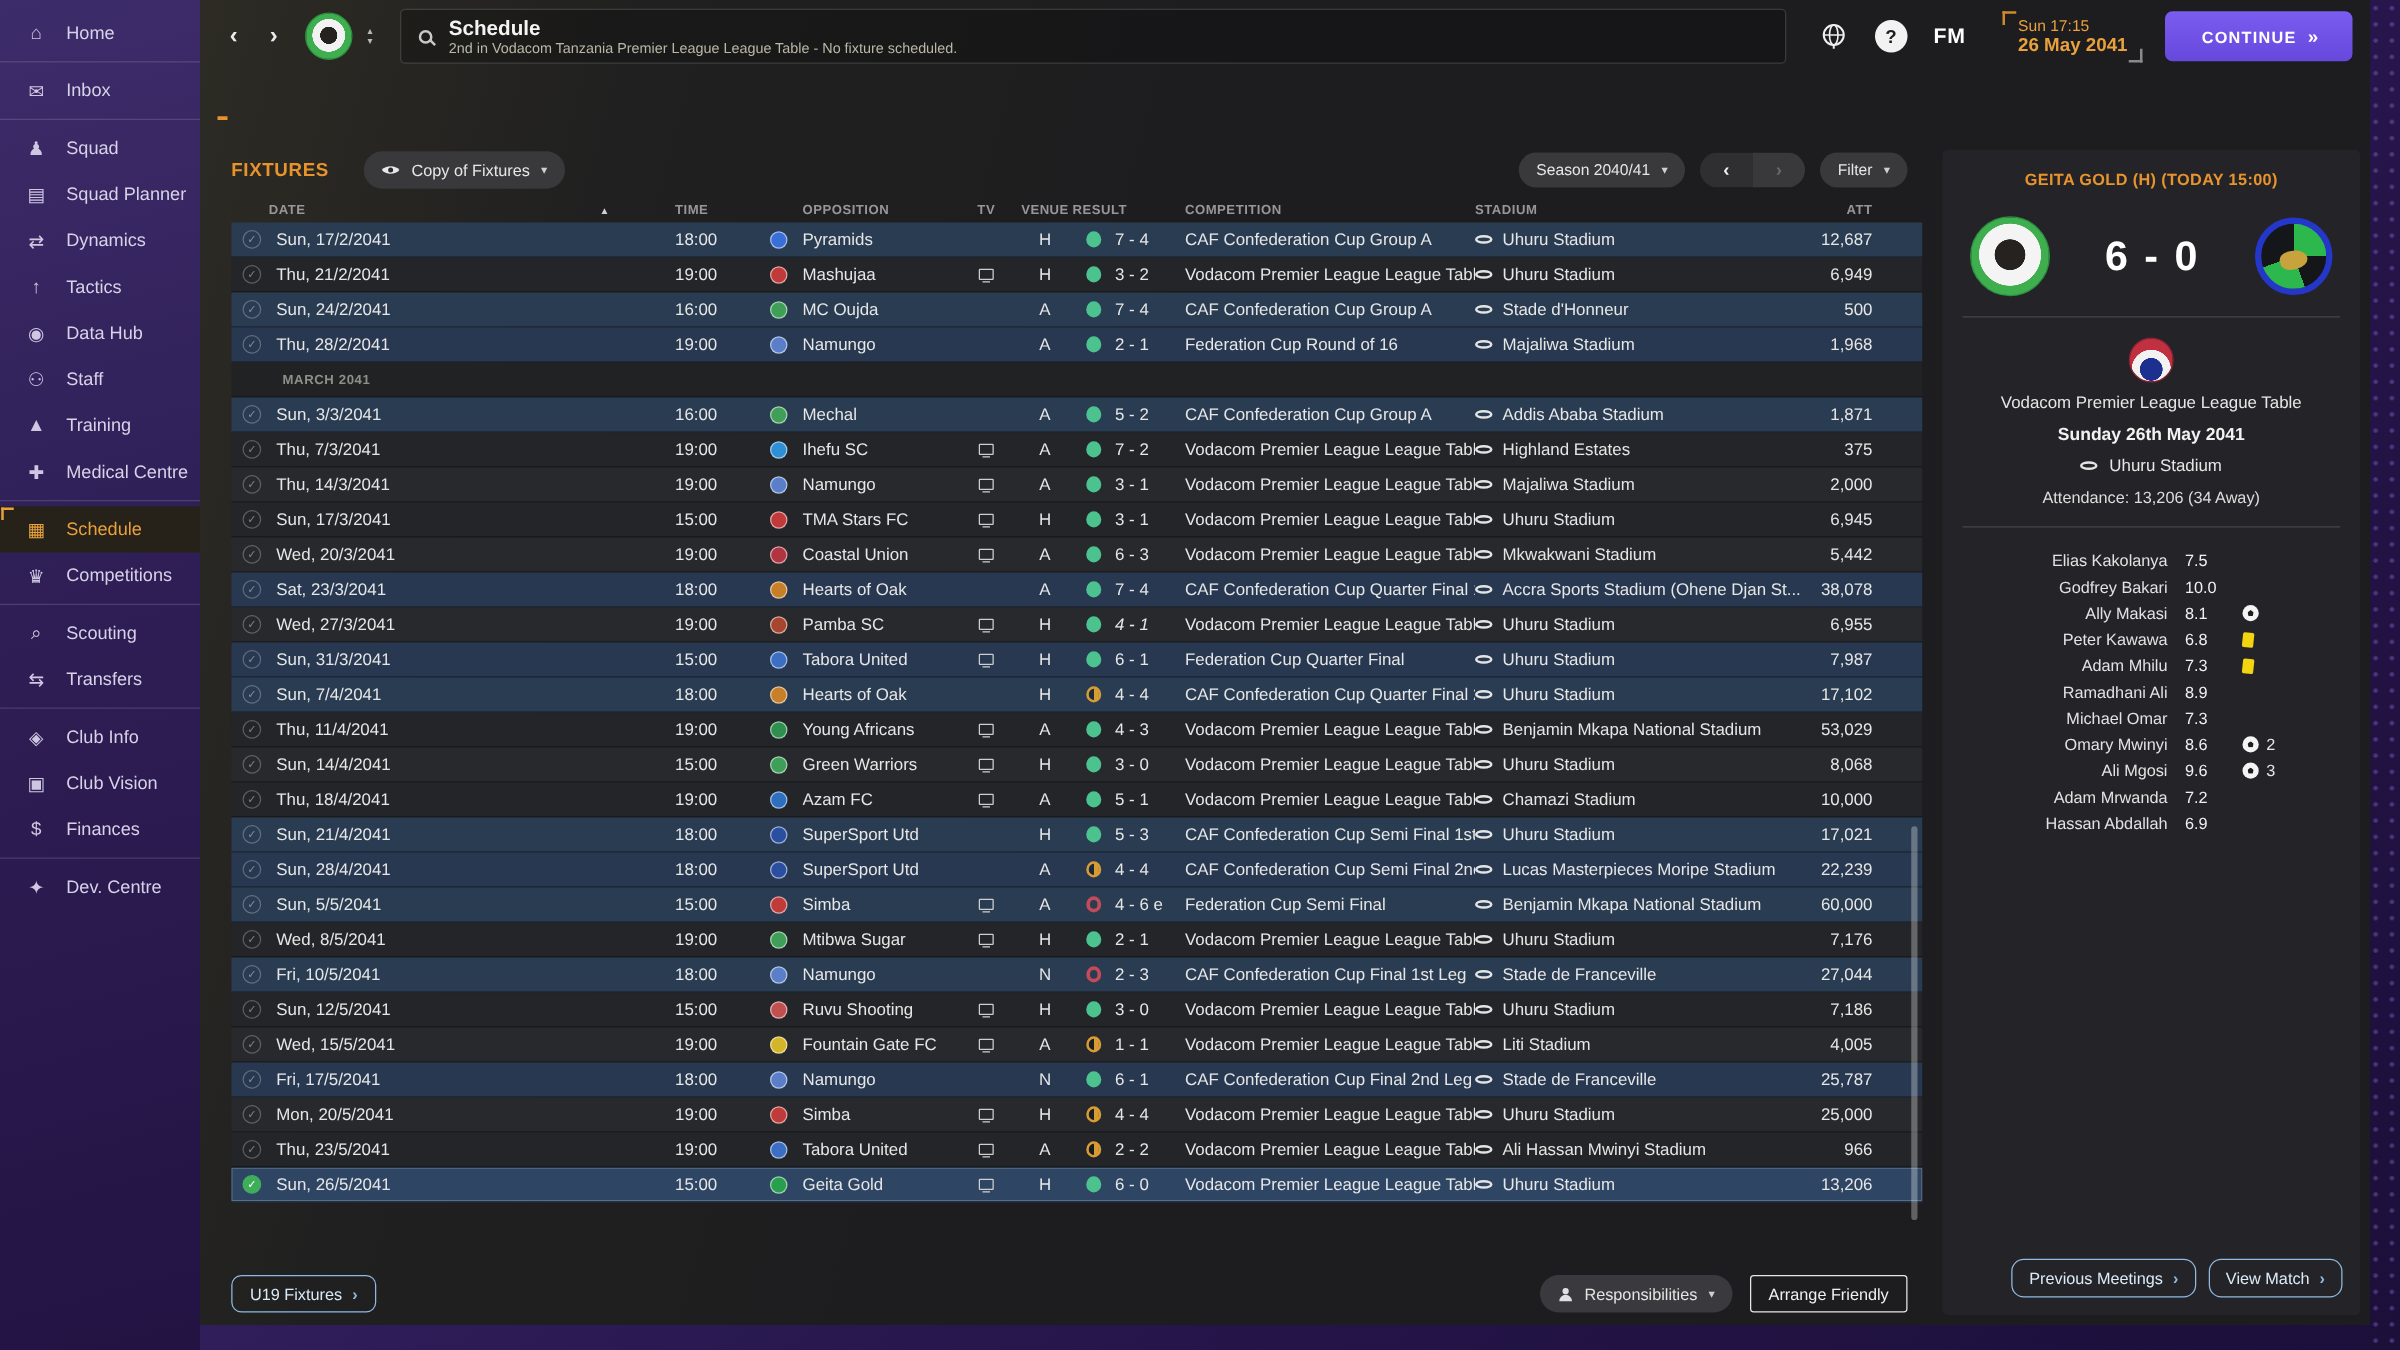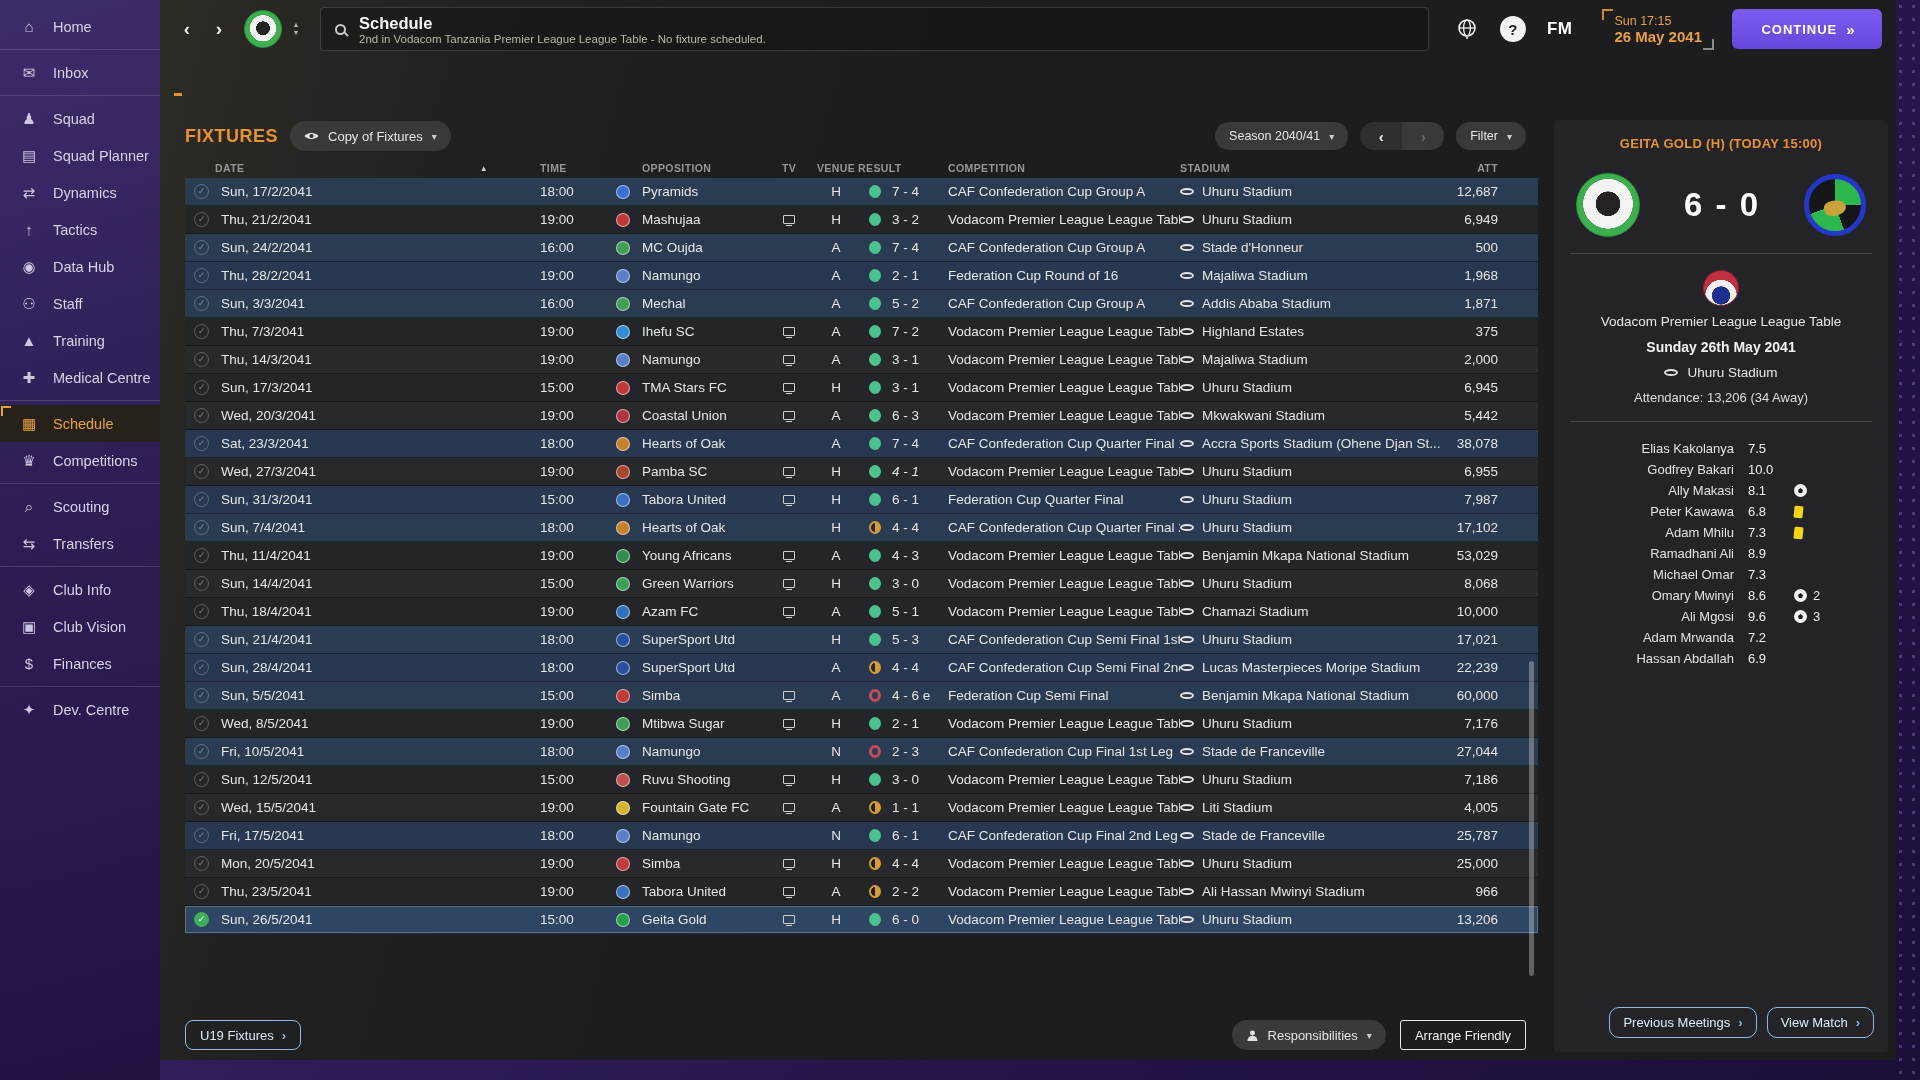--- a/index.html
+++ b/index.html
@@ -65,21 +65,21 @@
   .tabrow { height:38px; display:flex; align-items:stretch; padding-left:18px; gap:36px; flex:none; }
   .tab { display:flex; align-items:center; font-size:13.5px; color:#c6c4ba; cursor:pointer; position:relative; }
   .tab.active { color:#fff; }
   .tab.active::after { content:''; position:absolute; left:-4px; right:-4px; bottom:0; height:3px; background:#e8932c; }
 
   
   .content { flex:1; display:flex; padding:24px 8px 8px 25px; min-height:0; }
   .left-col { flex:1; display:flex; flex-direction:column; min-width:0; }
 
   .toolbar { height:32px; display:flex; align-items:center; flex:none; }
-  .fx-title { font-size:18px; font-weight:800; color:#e8932c; letter-spacing:.5px; margin-right:12px; }
+  .fx-title { font-size:15px; font-weight:800; color:#e8932c; letter-spacing:.5px; margin-right:28px; }
   .pill { height:30px; background:#39393c; border-radius:18px; display:flex; align-items:center;
     padding:0 14px; gap:9px; font-size:13px; color:#e6e6e6; cursor:pointer; }
   .pill.small { height:28px; font-size:12.5px; }
   .eye-ico { width:15px; height:10px; position:relative; }
   .eye-ico svg { display:block; }
   .dd-chev { font-size:10px; color:#cfcfcf; }
   .toolbar-right { margin-left:auto; display:flex; align-items:center; gap:12px; margin-right:12px; }
   .seg-arrows { display:flex; border-radius:14px; overflow:hidden; }
   .seg { width:42px; height:28px; display:flex; align-items:center; justify-content:center;
     font-size:15px; font-weight:bold; cursor:pointer; }
@@ -412,20 +412,23 @@
           <span class="cell-venue">A</span>
           <span class="res-ico res-W"></span>
           <span style="white-space:nowrap;">2 - 1</span>
           <span class="cell-comp">Federation Cup Round of 16</span>
           <span class="cell-stad">
             <span class="stad-ico"></span>
             <span>Majaliwa Stadium</span>
           </span>
           <span class="cell-att">1,968</span>
         </div>
+            <div class="mrow">
+          <span>MARCH 2041</span>
+        </div>
             <div class="frow cup">
           <span class="check">✓</span>
           <span class="cell-date">Sun, 3/3/2041</span>
           <span>16:00</span>
           <span class="tbadge" style="background: rgb(63, 158, 88);"></span>
           <span class="cell-opp">Mechal</span>
           <span class="tv-icon" style="visibility: hidden;"></span>
           <span class="cell-venue">A</span>
           <span class="res-ico res-W"></span>
           <span style="white-space:nowrap;">5 - 2</span>

